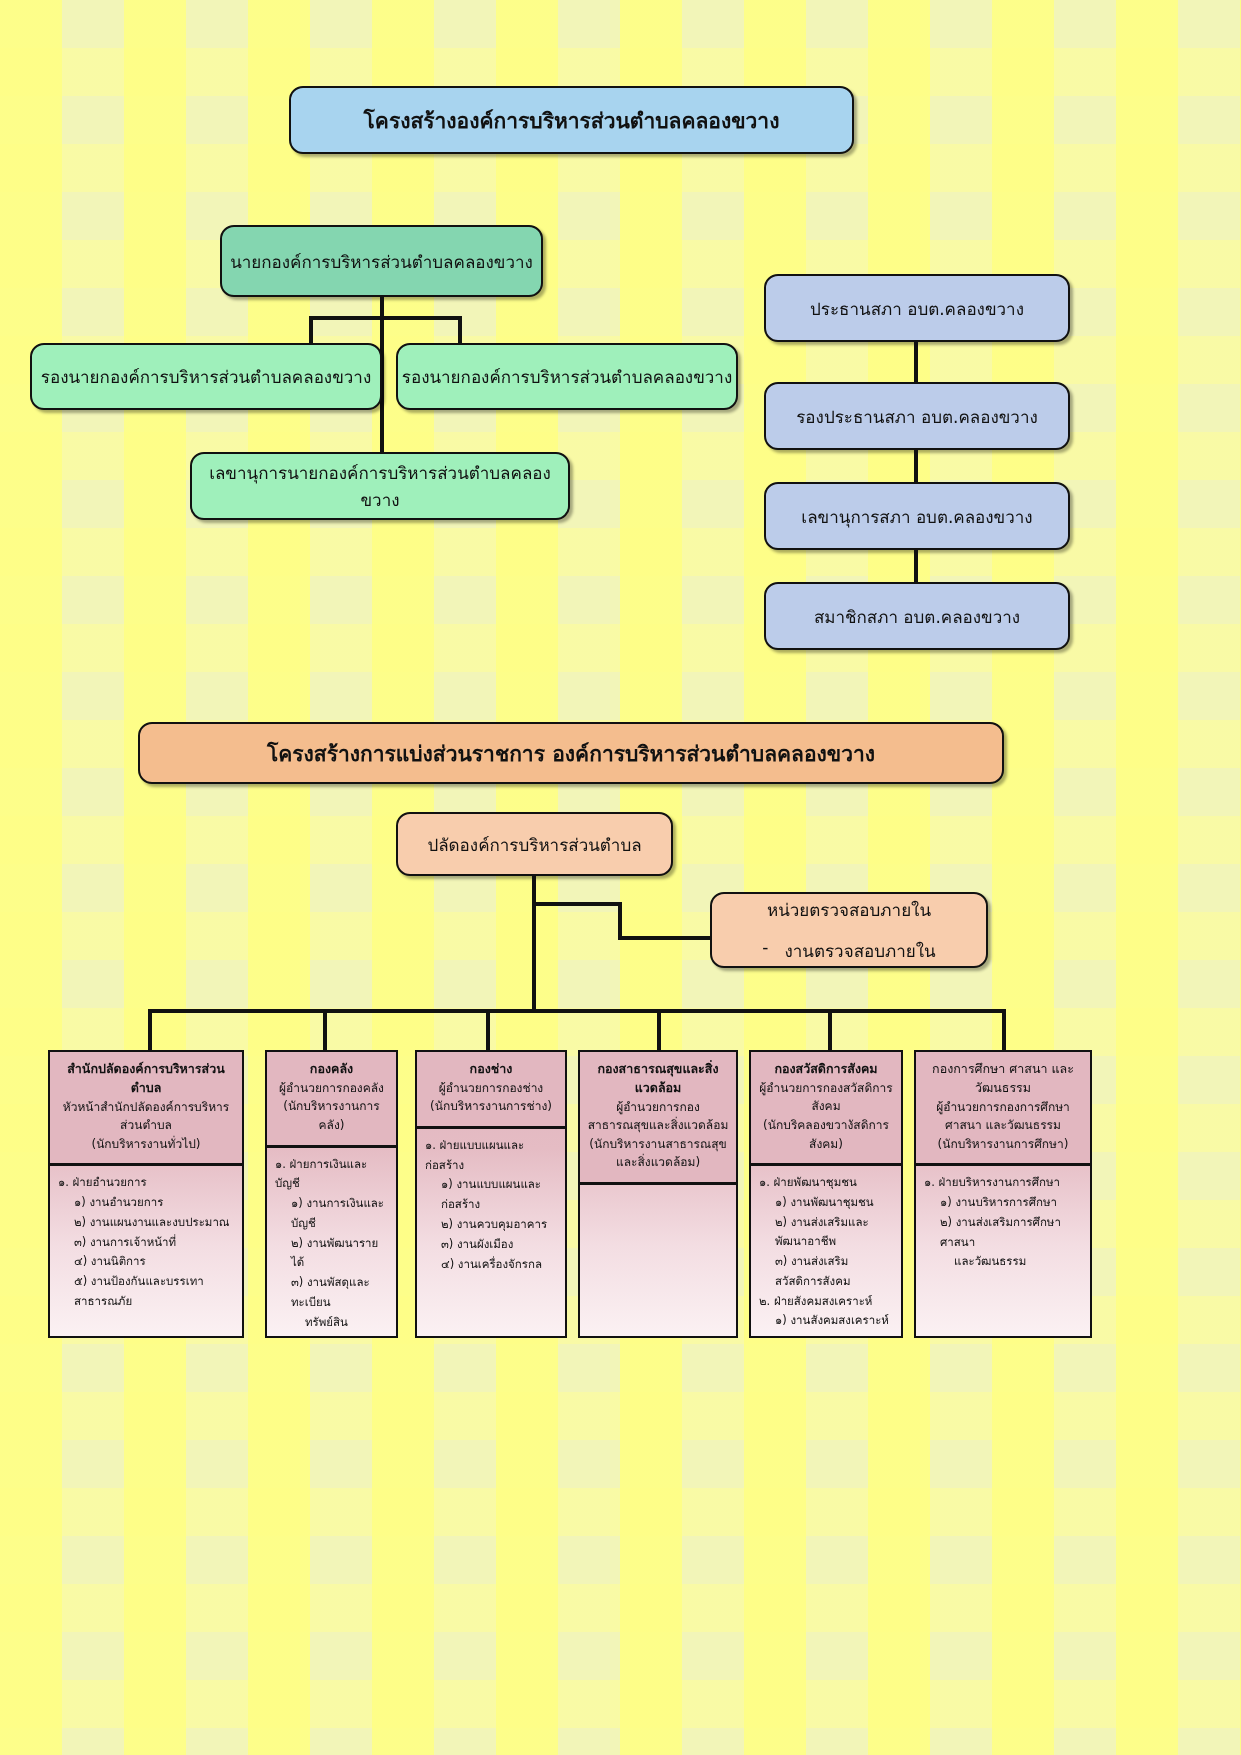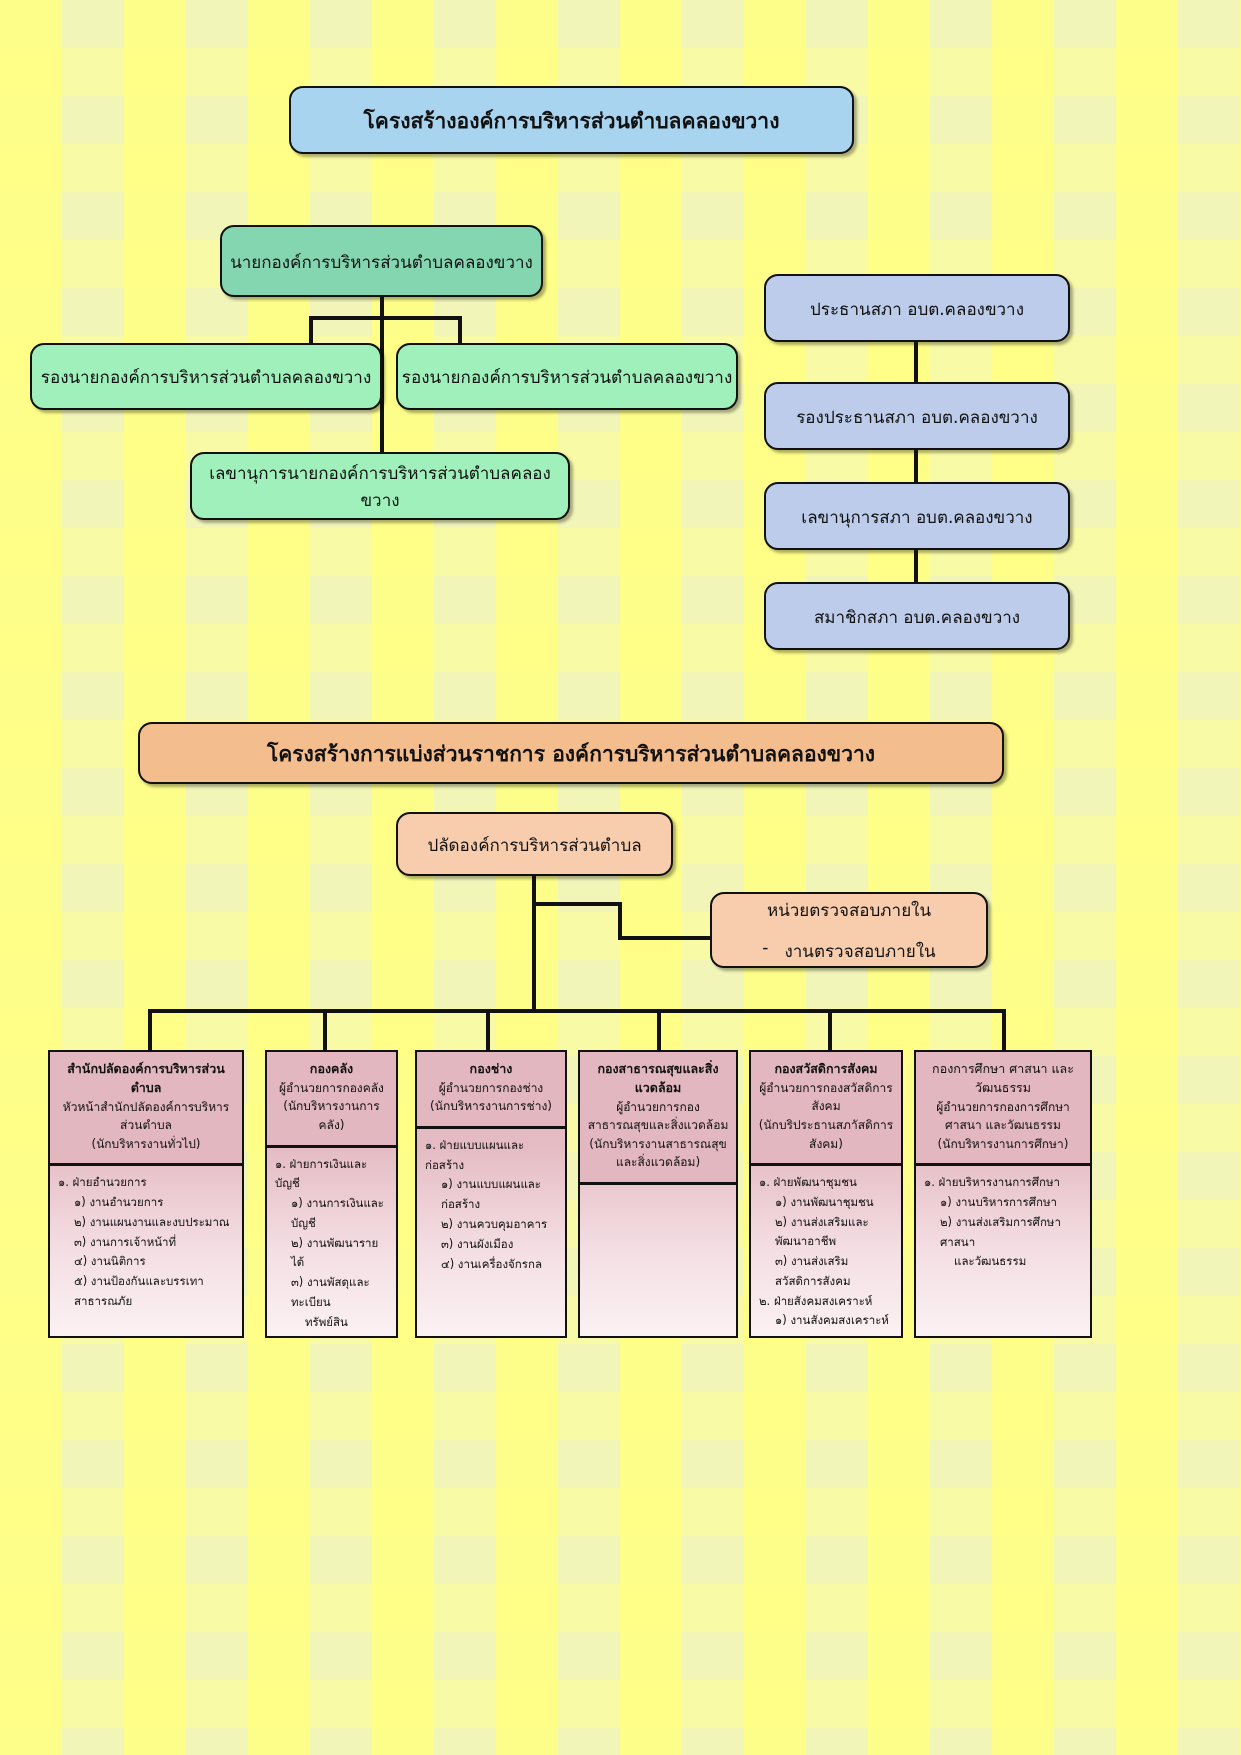--- a/index.html
+++ b/index.html
@@ -168,21 +168,21 @@
       <div class="dept-title">กองสาธารณสุขและสิ่งแวดล้อม</div>
       <div class="dept-role">ผู้อำนวยการกองสาธารณสุขและสิ่งแวดล้อม</div>
       <div class="dept-role" style="margin-top:0">(นักบริหารงานสาธารณสุขและสิ่งแวดล้อม)</div>
     </div>
   </div>
 
   <div class="dept" style="left:749px;top:1050px;width:154px;height:288px;">
     <div class="dept-head">
       <div class="dept-title">กองสวัสดิการสังคม</div>
       <div class="dept-role">ผู้อำนวยการกองสวัสดิการสังคม</div>
-      <div class="dept-role" style="margin-top:0">(นักบริประธานสภาัสดิการสังคม)</div>
+      <div class="dept-role" style="margin-top:0">(นักบริคลองขวางัสดิการสังคม)</div>
     </div>
     <div class="dept-body">
         <span class="grp">๑. ฝ่ายพัฒนาชุมชน</span>
         <span class="sub">๑) งานพัฒนาชุมชน</span>
         <span class="sub">๒) งานส่งเสริมและพัฒนาอาชีพ</span>
         <span class="sub">๓) งานส่งเสริมสวัสดิการสังคม</span>
         <span class="grp">๒. ฝ่ายสังคมสงเคราะห์</span>
         <span class="sub">๑) งานสังคมสงเคราะห์</span>
       </div>
   </div>

